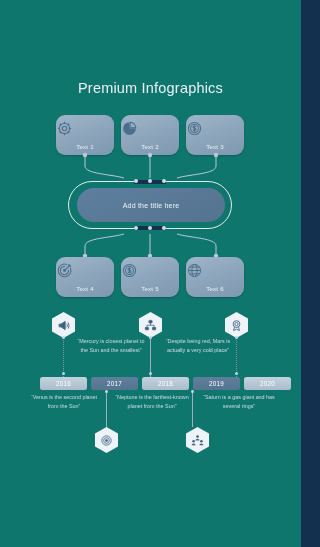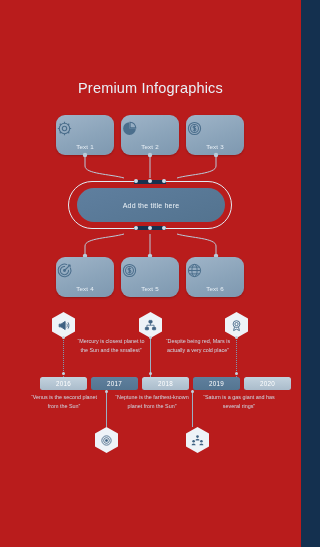--- a/index.html
+++ b/index.html
@@ -13,21 +13,21 @@
     overflow: hidden;
     font-family: "Liberation Sans", sans-serif;
     position: relative;
     color: #d9e3ee;
   }
   #canvas {
     position: absolute;
     left: 0; top: 0;
     width: 301px;
     height: 547px;
-    background: #b91c1c;
+    background: #0f766e;
   }
   
   #page-title {
     position: absolute;
     left: 0;
     top: 80px;
     width: 301px;
     text-align: center;
     font-size: 14.5px;
     letter-spacing: 0.2px;

